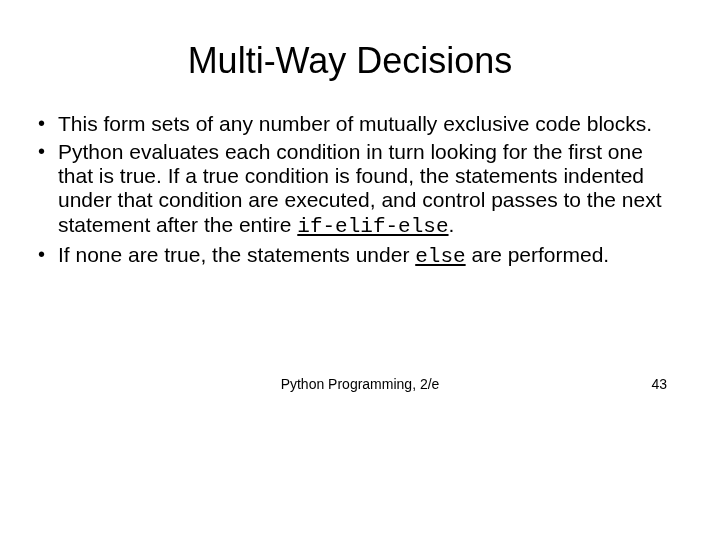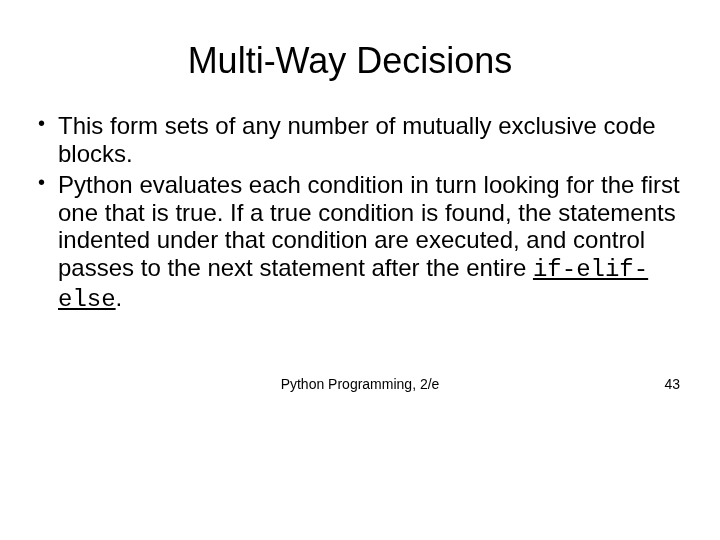--- a/index.html
+++ b/index.html
@@ -1,36 +1,39 @@
 <!DOCTYPE html>
 <html><head>
 <meta charset="utf-8">
 <style>
   * { margin: 0; padding: 0; box-sizing: border-box; }
   html, body { width: 720px; height: 540px; background: #fff; font-family: Arial, Helvetica, sans-serif; color: #000; }
   .slide { width: 720px; height: 396px; position: relative; padding: 30px 40px 0 20px; }
   .title { font-size: 36px; font-weight: 400; text-align: center; margin-top: 10px; margin-bottom: 30px; letter-spacing: 0px; }
   ul.body { list-style: none; padding-left: 18px; }
-  ul.body li { position: relative; font-size: 24px; line-height: 1.15; margin-bottom: 4px; padding-left: 20px; }
+  ul.body li { position: relative; font-size: 21px; line-height: 1.15; margin-bottom: 4px; padding-left: 20px; }
   ul.body li::before { content: "•"; position: absolute; left: 0; top: 0; font-size: 20px; }
   .mono { font-family: "Courier New", Courier, monospace; text-decoration: underline; }
   .footer { position: absolute; bottom: 20px; left: 0; width: 100%; font-size: 14px; }
   .footer-center { position: absolute; left: 50%; transform: translateX(-50%); text-align: center; }
-  .footer-right { position: absolute; right: 40px; }
+  .footer-right { position: absolute; right: 53px; }
 </style>
 </head>
 <body>
 
 <div class="slide">
   <h1 class="title">Multi-Way Decisions</h1>
   <ul class="body">
     <li>
       <span>This form sets of any number of mutually exclusive code blocks.</span>
     </li>
     <li>
       <span>Python evaluates each condition in turn looking for the first one that is true. If a true condition is found, the statements indented under that condition are executed, and control passes to the next statement after the entire </span><span class="mono">if-elif-else</span><span>.</span>
     </li>
+    <li>
+      <span>If none are true, the statements under </span><span class="mono">else</span><span> are performed.</span>
+    </li>
   </ul>
   <div class="footer">
     <span class="footer-center">Python Programming, 2/e</span>
     <span class="footer-right">43</span>
   </div>
 </div>
 
 </body></html>

